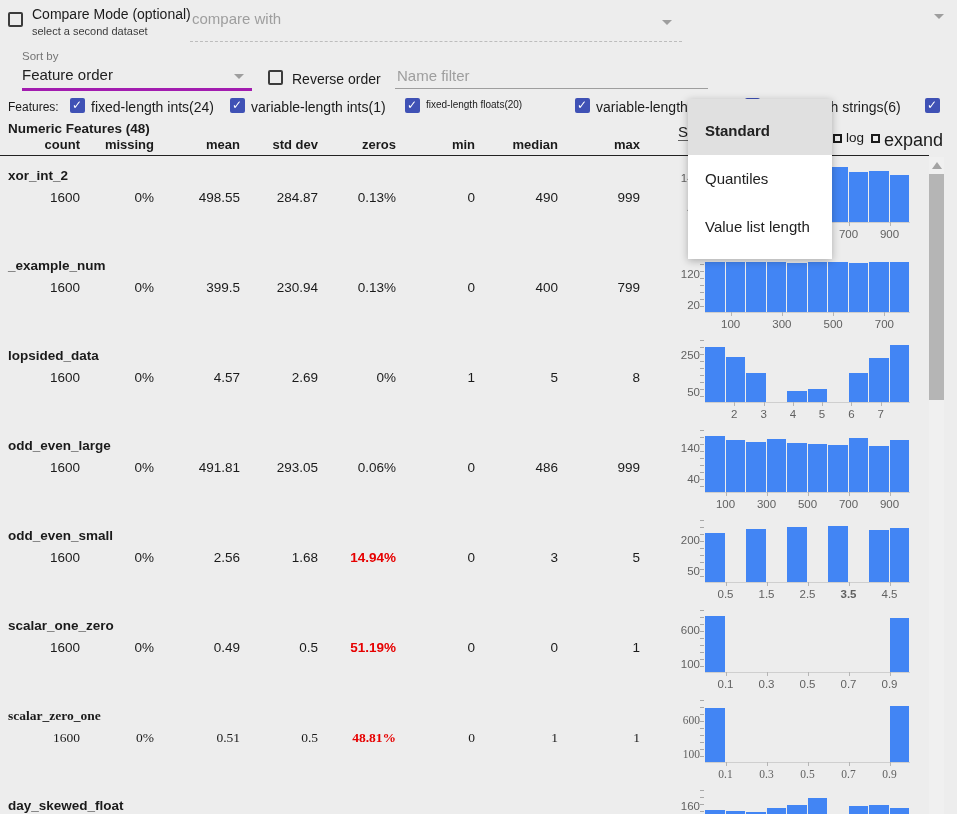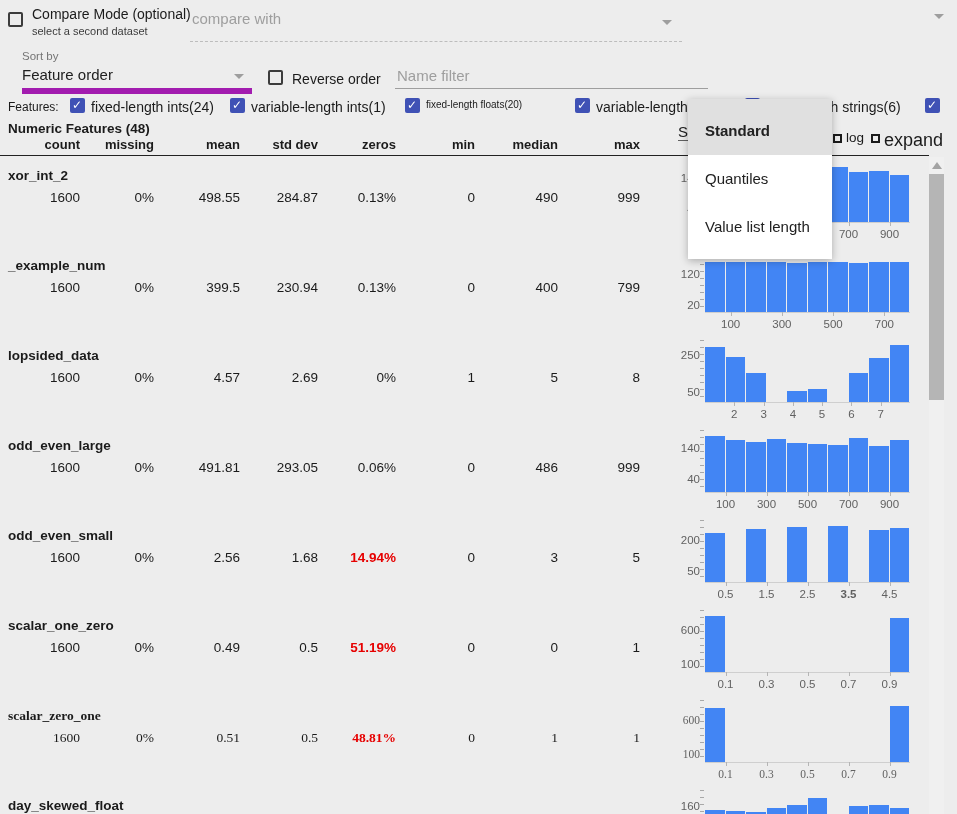--- a/index.html
+++ b/index.html
@@ -37,21 +37,21 @@
   
   .menu{position:absolute;left:688px;top:99px;width:144px;background:#fff;padding:8px 0;
         box-shadow:0 2px 8px rgba(0,0,0,.28);z-index:20;}
   .menu-item{height:48px;line-height:48px;padding-left:17px;font-size:15px;color:#212121;cursor:pointer;}
   .menu-item.selected{background:#e0e0e0;font-weight:bold;box-shadow:0 -8px 0 0 #e0e0e0;}
   
   .sb-track{position:absolute;left:929px;top:157px;width:15px;height:657px;background:#f0f0f0;}
   .sb-thumb{position:absolute;left:929px;top:174px;width:15px;height:226px;background:#b5b5b5;}
   .sb-arrow{position:absolute;left:932px;top:162px;width:0;height:0;border-left:5px solid transparent;
             border-right:5px solid transparent;border-bottom:7px solid #a3a3a3;}
-  .underline{border-bottom:6px solid #a21caf;}
+  .underline{border-bottom:3px solid #a21caf;}
   .small-gray{font-size:11.5px;color:#757575;}
 </style>
 </head>
 <body>
 
 <div id="app">
 
   <span class="cb off" style="left:8px;top:12px;"></span>
   <div class="abs" style="left:32px;top:6px;font-size:14px;">Compare Mode (optional)</div>
   <div class="abs" style="left:32px;top:25px;font-size:11px;color:#3c3c3c;">select a second dataset</div>

